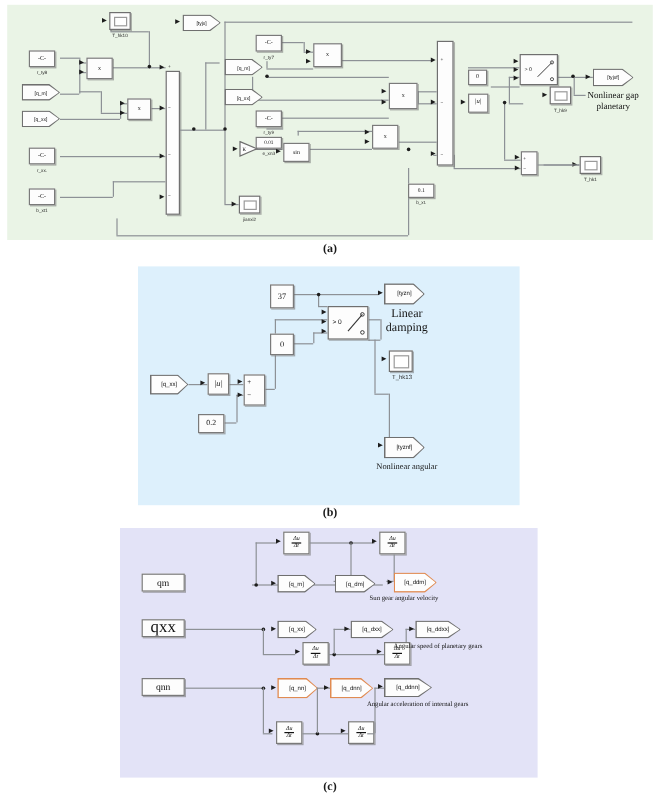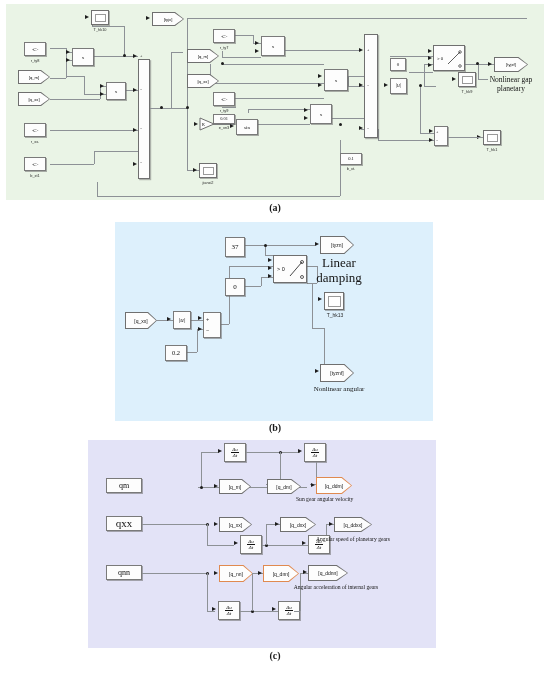--- a/index.html
+++ b/index.html
@@ -2,21 +2,21 @@
 <html><head>
 <meta charset="utf-8">
 <style>
   html,body{margin:0;padding:0;background:#ffffff;}
   body{width:550px;height:673px;font-family:"Liberation Serif",serif;overflow:hidden;position:relative;}
   .figure{position:absolute;left:0;top:0;width:550px;height:673px;}
 
   .panel{position:absolute;}
   #panel-a{left:6px;top:4px;width:538px;height:196px;background:#eaf4e6;}
   #panel-b{left:115px;top:222px;width:318px;height:199px;background:#ddf0fc;}
-  #panel-c{left:88px;top:440px;width:348px;height:208px;background:#e3e3f7;}
+  #panel-c{left:100px;top:440px;width:348px;height:208px;background:#e3e3f7;}
 
   .caption{position:absolute;width:100%;text-align:center;font-size:10px;font-weight:bold;
            font-family:"Liberation Serif",serif;color:#1a1a1a;}
   #cap-a{top:202px;}
   #cap-b{top:422px;}
   #cap-c{top:650px;}
 
   
   .blk{position:absolute;box-sizing:border-box;background:#fdfdfd;border:1.1px solid #7a7a7a;
        box-shadow:1px 1px 0 rgba(110,110,110,.55);
@@ -376,21 +376,21 @@
     <div class="arrow" style="left:153px;top:44px;"></div>
     <div class="arrow" style="left:153px;top:52px;"></div>
 
     <div class="node" style="left:149px;top:22px;"></div>
 
     <div class="tag-wrap" style="left:205px;top:14px;width:34px;height:18px;">
       <div class="tagbg"></div>
       <div class="tagfg" style="font-size:5px;">[tyzn]</div>
     </div>
     <div class="arrow" style="left:200px;top:20px;"></div>
-    <div class="note" style="left:200px;top:34px;width:48px;font-size:13px;">Linear damping</div>
+    <div class="note" style="left:200px;top:34px;width:48px;font-size:10px;">Linear damping</div>
 
     <div class="scope" style="left:209px;top:70px;width:20px;height:18px;">
         <div class="screen"></div>
       </div>
     <div class="arrow" style="left:203px;top:75px;"></div>
     <div class="lbl b" style="left:200px;top:90px;width:40px;">T_hk13</div>
 
     <div class="tag-wrap" style="left:205px;top:142px;width:34px;height:18px;">
       <div class="tagbg"></div>
       <div class="tagfg" style="font-size:5px;">[tyznf]</div>
@@ -439,21 +439,21 @@
       <div class="tagfg" style="font-size:5px;">[q_dm]</div>
     </div>
 
     <div class="tag-wrap hl" style="left:228px;top:37px;width:36px;height:17px;">
       <div class="tagbg"></div>
       <div class="tagfg" style="font-size:5px;">[q_ddm]</div>
     </div>
     <div class="arrow" style="left:223px;top:43px;"></div>
     <div class="note sm" style="left:208px;top:56px;width:94px;text-align:left;">Sun gear angular velocity</div>
 
-    <div class="blk" style="left:18px;top:76px;width:36px;height:15px;font-size:11px;">qxx</div>
+    <div class="blk" style="left:18px;top:76px;width:36px;height:15px;font-size:14px;">qxx</div>
     <div class="w wh" style="left:54px;top:84px;width:66px;"></div>
     <div class="node" style="left:118px;top:83px;"></div>
     <div class="w wv" style="left:119px;top:84px;height:21px;"></div>
     <div class="w wh" style="left:119px;top:105px;width:27px;"></div>
 
     <div class="tag-wrap" style="left:131px;top:77px;width:33px;height:15px;">
       <div class="tagbg"></div>
       <div class="tagfg" style="font-size:5px;">[q_xx]</div>
     </div>
     <div class="arrow" style="left:126px;top:82px;"></div>

